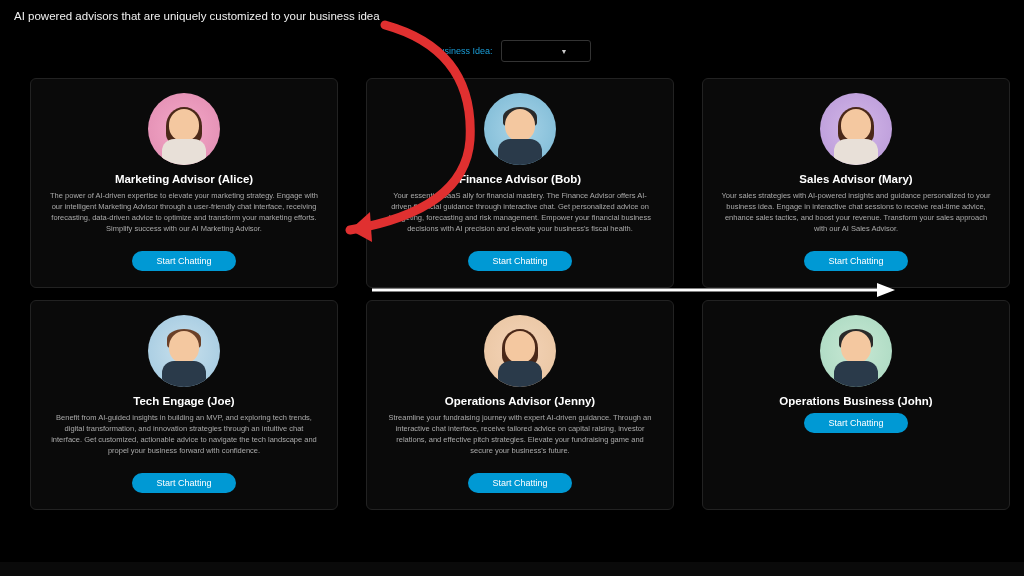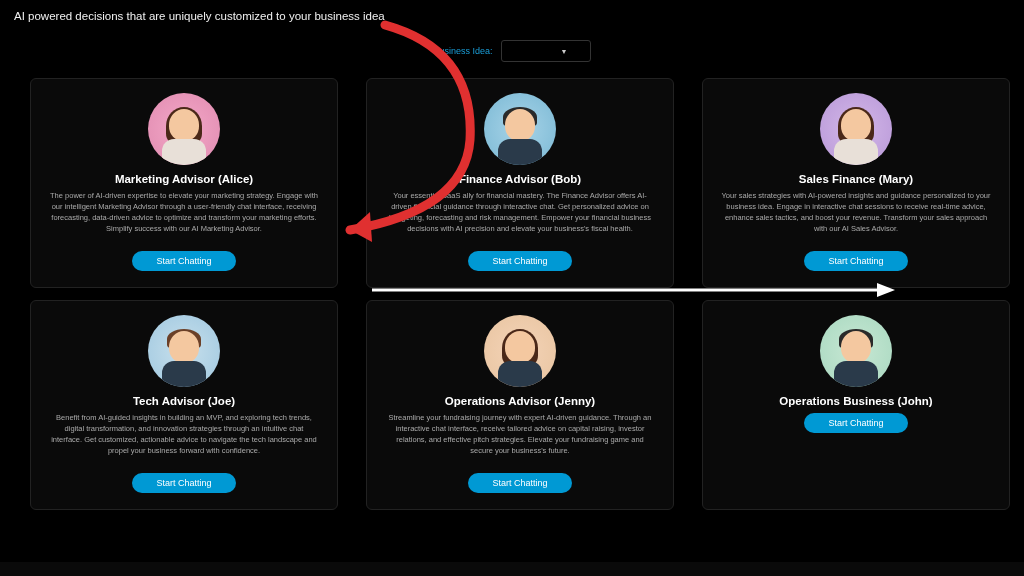--- a/index.html
+++ b/index.html
@@ -197,21 +197,21 @@
       left: 0;
       right: 0;
       height: 14px;
       background: #0a0a0a;
     }
   </style>
 </head>
 <body>
 
 <div class="container">
-  <div class="heading">AI powered decisions that are uniquely customized to your business idea</div>
+  <div class="heading">AI powered advisors that are uniquely customized to your business idea</div>
 
   <div class="filter-row">
     <span class="filter-label">Business Idea:</span>
     <div class="filter-select">
       <span class="caret">▼</span>
     </div>
   </div>
 
   <div class="grid">
 
@@ -242,34 +242,34 @@
     </div>
 
     <div class="card">
       <div class="avatar avatar-bg-purple">
         <div class="avatar-figure">
           <div class="hair-brown-long"></div>
           <div class="head"></div>
           <div class="body-light"></div>
         </div>
       </div>
-      <div class="card-title">Sales Finance (Mary)</div>
+      <div class="card-title">Sales Advisor (Mary)</div>
       <div class="card-desc">Your sales strategies with AI-powered insights and guidance personalized to your business idea. Engage in interactive chat sessions to receive real-time advice, enhance sales tactics, and boost your revenue. Transform your sales approach with our AI Sales Advisor.</div>
       <button class="btn">Start Chatting</button>
     </div>
 
     <div class="card">
       <div class="avatar avatar-bg-lightblue">
         <div class="avatar-figure">
           <div class="hair-brown"></div>
           <div class="head"></div>
           <div class="body-suit"></div>
         </div>
       </div>
-      <div class="card-title">Tech Advisor (Joe)</div>
+      <div class="card-title">Tech Engage (Joe)</div>
       <div class="card-desc">Benefit from AI-guided insights in building an MVP, and exploring tech trends, digital transformation, and innovation strategies through an intuitive chat interface. Get customized, actionable advice to navigate the tech landscape and propel your business forward with confidence.</div>
       <button class="btn">Start Chatting</button>
     </div>
 
     <div class="card">
       <div class="avatar avatar-bg-peach">
         <div class="avatar-figure">
           <div class="hair-brown-long"></div>
           <div class="head"></div>
           <div class="body-suit"></div>

